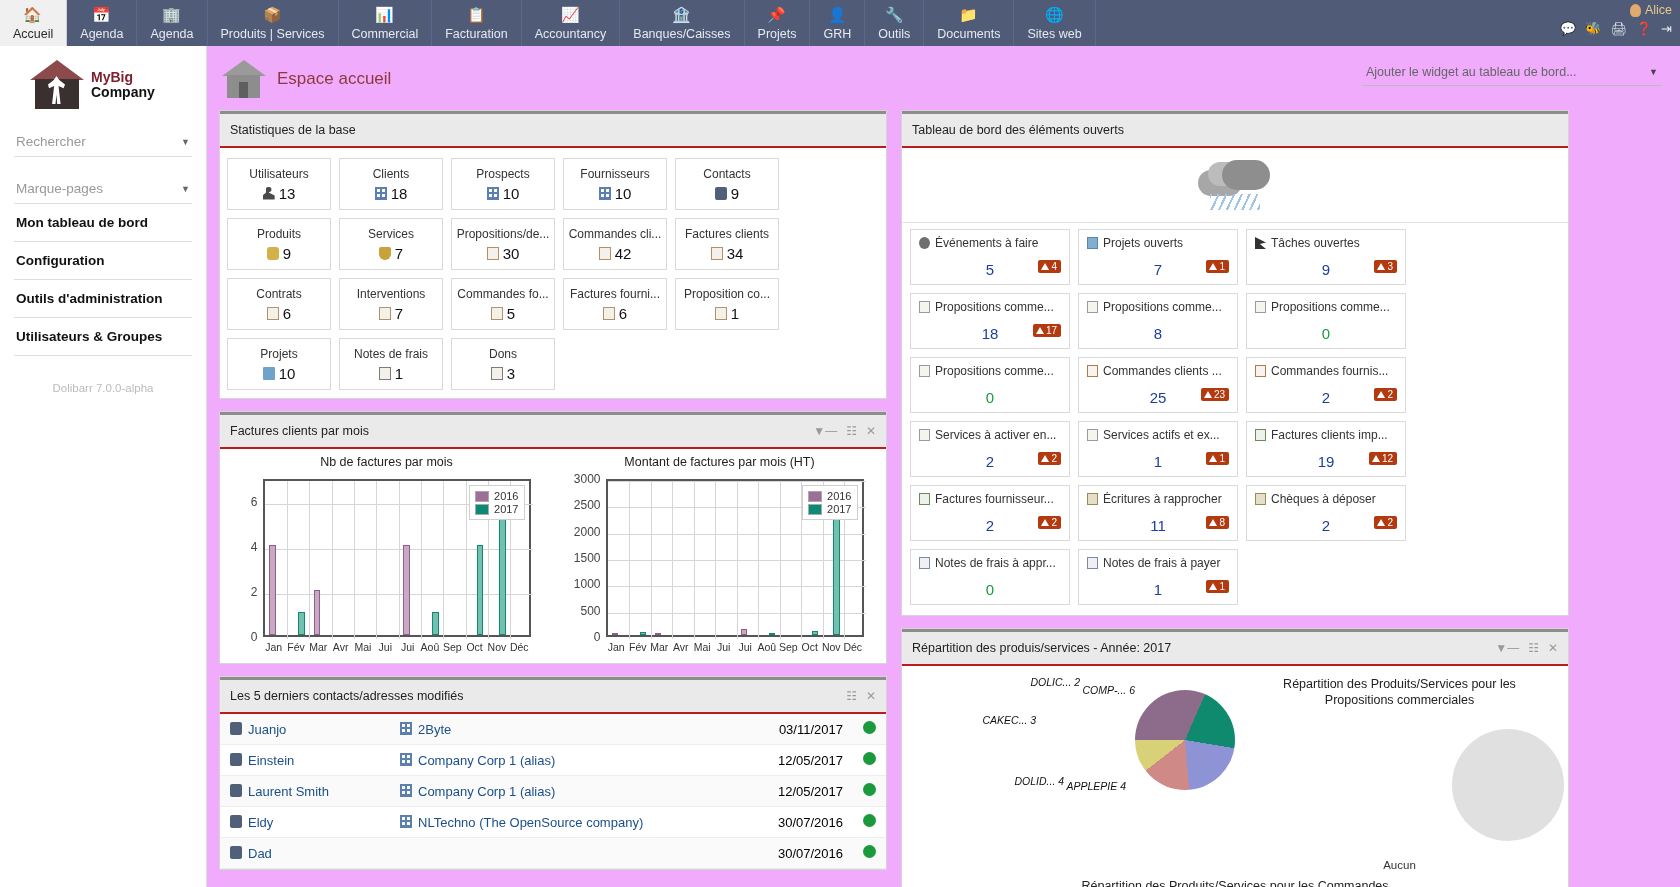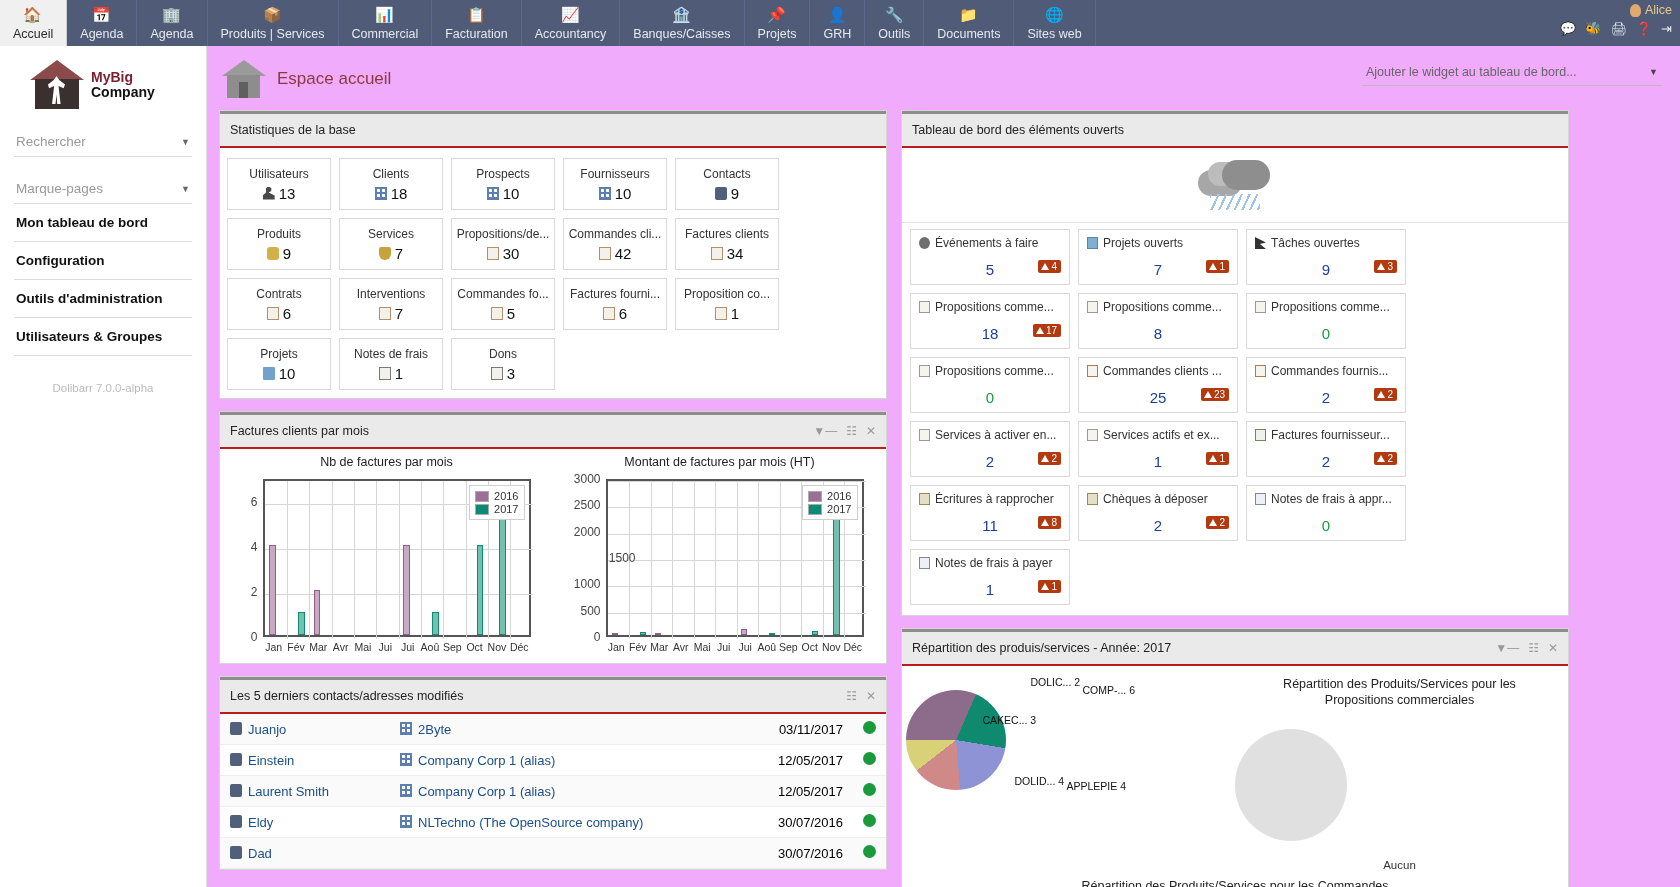--- a/index.html
+++ b/index.html
@@ -197,21 +197,21 @@
   .ic-pdoc { background:#f6f4ee; border:1px solid #9a9a9a;}
   .ic-odoc { background:#f6f4ee; border:1px solid #b07a4a;}
   .ic-fdoc { background:#eef2ec; border:1px solid #6a8a5a;}
   .ic-book { background:#e6dfc8; border:1px solid #9a8a5a;}
   .ic-ndoc { background:#eef0f6; border:1px solid #7a8aa0;}
 
   
   .pierow { display:flex; padding: 4px 4px 0 4px; }
   .piecol { flex:1; }
   .pietitle { text-align:center; font-size:12.5px; color:#222; padding: 6px 20px; line-height:1.3;}
-  .piewrap { display:flex; justify-content:flex-start; align-items:center; height:140px; position:relative;}
+  .piewrap { display:flex; justify-content:flex-end; align-items:center; height:140px; position:relative;font-style:italic;}
   .pielabel { position:absolute; font-size:10.5px; color:#111; white-space:nowrap; }
   .emptypie { width:112px; height:112px; border-radius:50%; background:#e0e0e0; }
   .pieempty-label { text-align:center; font-size:11.5px; color:#333; margin-top:4px;}
   .bottomtitle { text-align:center; font-size:12.5px; color:#222; padding-top:8px; }
 </style>
 </head>
 <body>
 
 <div id="topmenu">
     <div class="tmitem active">
@@ -558,21 +558,21 @@
                   <div class="bar y2016" style="left: 47.3px; width: 6.45px; height: 2px;"></div>
                   <div class="bar y2016" style="left: 133.3px; width: 6.45px; height: 5.79333px;"></div>
                   <div class="bar y2017" style="left: 32.25px; width: 6.45px; height: 2.89667px;"></div>
                   <div class="bar y2017" style="left: 161.25px; width: 6.45px; height: 2.37px;"></div>
                   <div class="bar y2017" style="left: 204.25px; width: 6.45px; height: 3.68667px;"></div>
                   <div class="bar y2017" style="left: 225.75px; width: 6.45px; height: 142.2px;"></div>
                 </div>
                 <div class="ylab" style="left: 0px; width: 31px; top: 157px;">0</div>
                 <div class="ylab" style="left: 0px; width: 31px; top: 130.667px;">500</div>
                 <div class="ylab" style="left: 0px; width: 31px; top: 104.333px;">1000</div>
-                <div class="ylab" style="left: 0px; width: 31px; top: 78px; margin-left: 35px;">1500</div>
+                <div class="ylab" style="left: 0px; width: 31px; top: 78px;">1500</div>
                 <div class="ylab" style="left: 0px; width: 31px; top: 51.6667px;">2000</div>
                 <div class="ylab" style="left: 0px; width: 31px; top: 25.3333px;">2500</div>
                 <div class="ylab" style="left: 0px; width: 31px; top: -1px;">3000</div>
                 <div class="xlabrow" style="left: 36px; top: 168px; width: 258px;">
                   <span style="flex: 1 1 0%; text-align: center;">Jan</span>
                   <span style="flex: 1 1 0%; text-align: center;">Fév</span>
                   <span style="flex: 1 1 0%; text-align: center;">Mar</span>
                   <span style="flex: 1 1 0%; text-align: center;">Avr</span>
                   <span style="flex: 1 1 0%; text-align: center;">Mai</span>
                   <span style="flex: 1 1 0%; text-align: center;">Jui</span>
@@ -832,20 +832,33 @@
                 <span class="tv">1</span>
                 <span class="badge">
                   <span class="tri"></span>
                   <span>1</span>
                 </span>
               </div>
             </div>
             <div class="tile">
               <div class="tl">
                 <span class="tileicon ic-fdoc"></span>
+                <span>Factures clients imp...</span>
+              </div>
+              <div class="tb">
+                <span class="tv">19</span>
+                <span class="badge">
+                  <span class="tri"></span>
+                  <span>12</span>
+                </span>
+              </div>
+            </div>
+            <div class="tile">
+              <div class="tl">
+                <span class="tileicon ic-fdoc"></span>
                 <span>Factures fournisseur...</span>
               </div>
               <div class="tb">
                 <span class="tv">2</span>
                 <span class="badge">
                   <span class="tri"></span>
                   <span>2</span>
                 </span>
               </div>
             </div>

